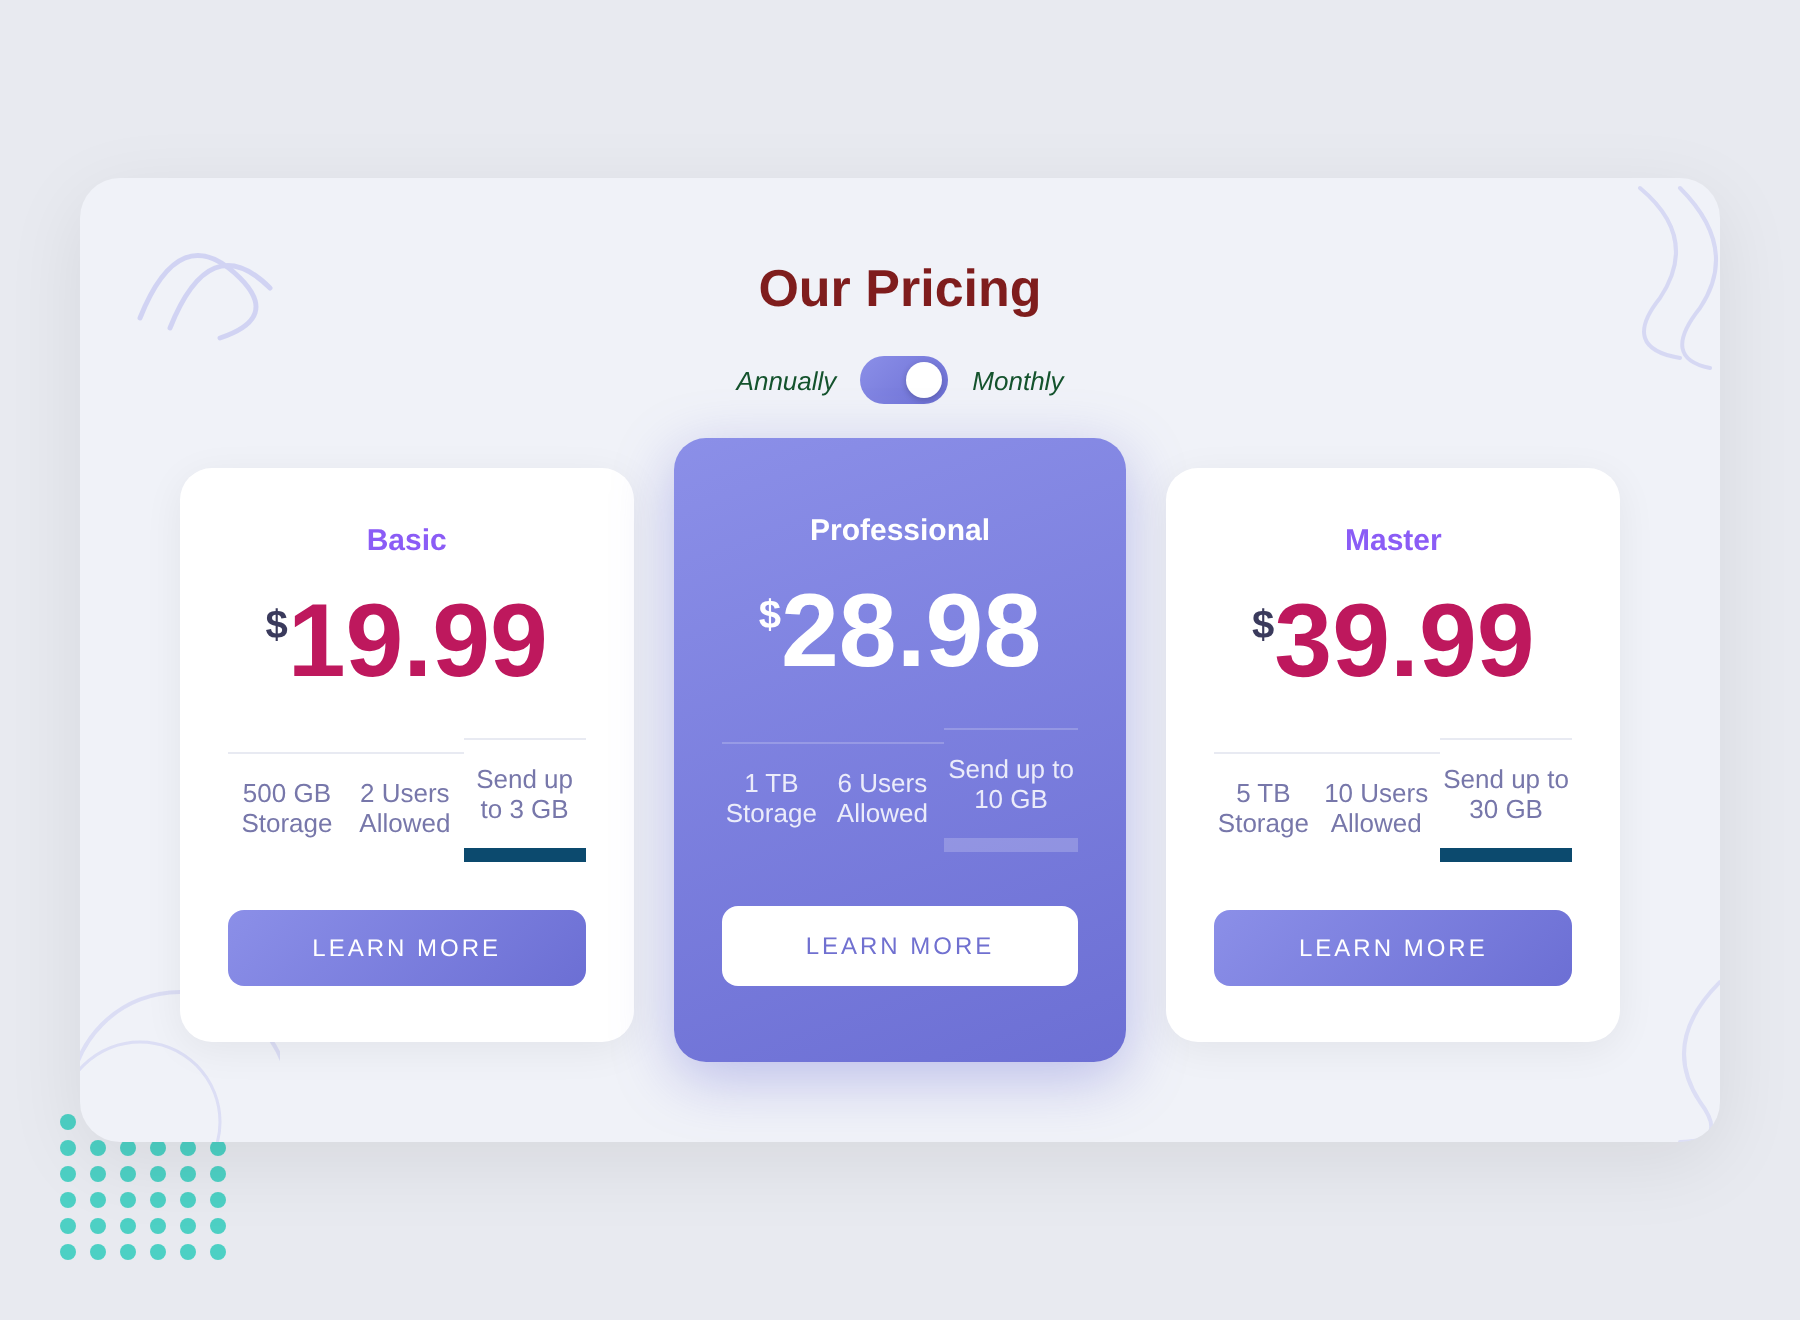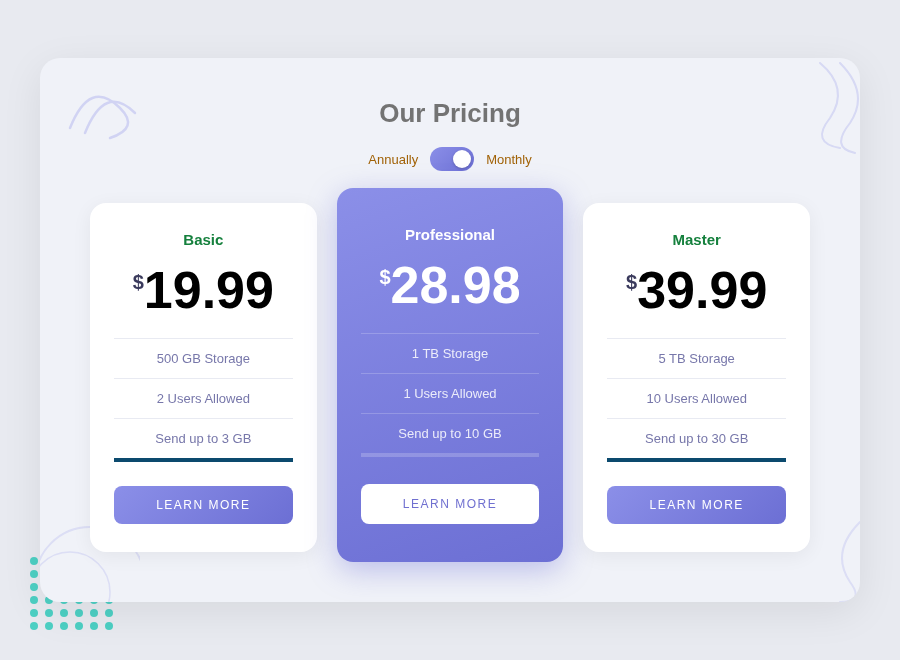--- a/index.html
+++ b/index.html
@@ -67,39 +67,40 @@
       bottom: 0px;
       right: 0px;
       opacity: 0.2;
     }
 
     
     .pricing-title {
       text-align: center;
       font-size: 26px;
       font-weight: 600;
-      color: #737373;
+      color: #7f1d1d;
       margin-bottom: 18px;
       position: relative;
       z-index: 1;
     }
 
     
     .toggle-row {
       display: flex;
       align-items: center;
       justify-content: center;
       gap: 12px;
       margin-bottom: 32px;
       position: relative;
       z-index: 1;
     }
     .toggle-label {
       font-size: 13px;
-      color: #a16207;
+      color: #14532d;
+      font-style: italic;
     }
     .toggle-switch {
       width: 44px;
       height: 24px;
       background: linear-gradient(135deg, #8b8fe8, #6c6fd4);
       border-radius: 12px;
       position: relative;
       cursor: pointer;
       display: flex;
       align-items: center;
@@ -139,21 +140,21 @@
       margin-top: -15px;
       margin-bottom: -10px;
       padding-top: 38px;
       padding-bottom: 38px;
       box-shadow: 0 8px 30px rgba(108,111,212,0.4);
     }
 
     .plan-name {
       font-size: 15px;
       font-weight: 600;
-      color: #15803d;
+      color: #8b5cf6;
       margin-bottom: 16px;
     }
     .featured .plan-name {
       color: white;
     }
 
     .price-row {
       display: flex;
       align-items: flex-start;
       margin-bottom: 22px;
@@ -161,48 +162,48 @@
     .price-dollar {
       font-size: 20px;
       font-weight: 700;
       color: #3a3a5c;
       margin-top: 8px;
       line-height: 1;
     }
     .price-amount {
       font-size: 52px;
       font-weight: 700;
-      color: #000000;
+      color: #be185d;
       line-height: 1;
     }
     .featured .price-dollar,
     .featured .price-amount {
       color: white;
     }
 
     .features-list {
       width: 100%;
       display: flex;
-      flex-direction: column;
       gap: 0;
       margin-bottom: 24px;
+      align-items: flex-end;
     }
     .feature-item {
       text-align: center;
       font-size: 13px;
       color: #7777aa;
       padding: 12px 0;
       border-top: 1px solid #e8eaf2;
     }
     .featured .feature-item {
       color: rgba(255,255,255,0.85);
       border-top-color: rgba(255,255,255,0.2);
     }
     .feature-item:last-child {
-      border-bottom: 4px solid #0c4a6e;
+      border-bottom: 7px solid #0c4a6e;
     }
     .featured .feature-item:last-child {
       border-bottom-color: rgba(255,255,255,0.2);
     }
 
     .learn-more-btn {
       width: 100%;
       padding: 12px;
       border-radius: 8px;
       border: none;
@@ -314,21 +315,21 @@
     </div>
 
     <div class="pricing-card featured">
       <div class="plan-name">Professional</div>
       <div class="price-row">
         <span class="price-dollar">$</span>
         <span class="price-amount">28.98</span>
       </div>
       <div class="features-list">
         <div class="feature-item">1 TB Storage</div>
-        <div class="feature-item">1 Users Allowed</div>
+        <div class="feature-item">6 Users Allowed</div>
         <div class="feature-item">Send up to 10 GB</div>
       </div>
       <button class="learn-more-btn btn-white">LEARN MORE</button>
     </div>
 
     <div class="pricing-card">
       <div class="plan-name">Master</div>
       <div class="price-row">
         <span class="price-dollar">$</span>
         <span class="price-amount">39.99</span>

